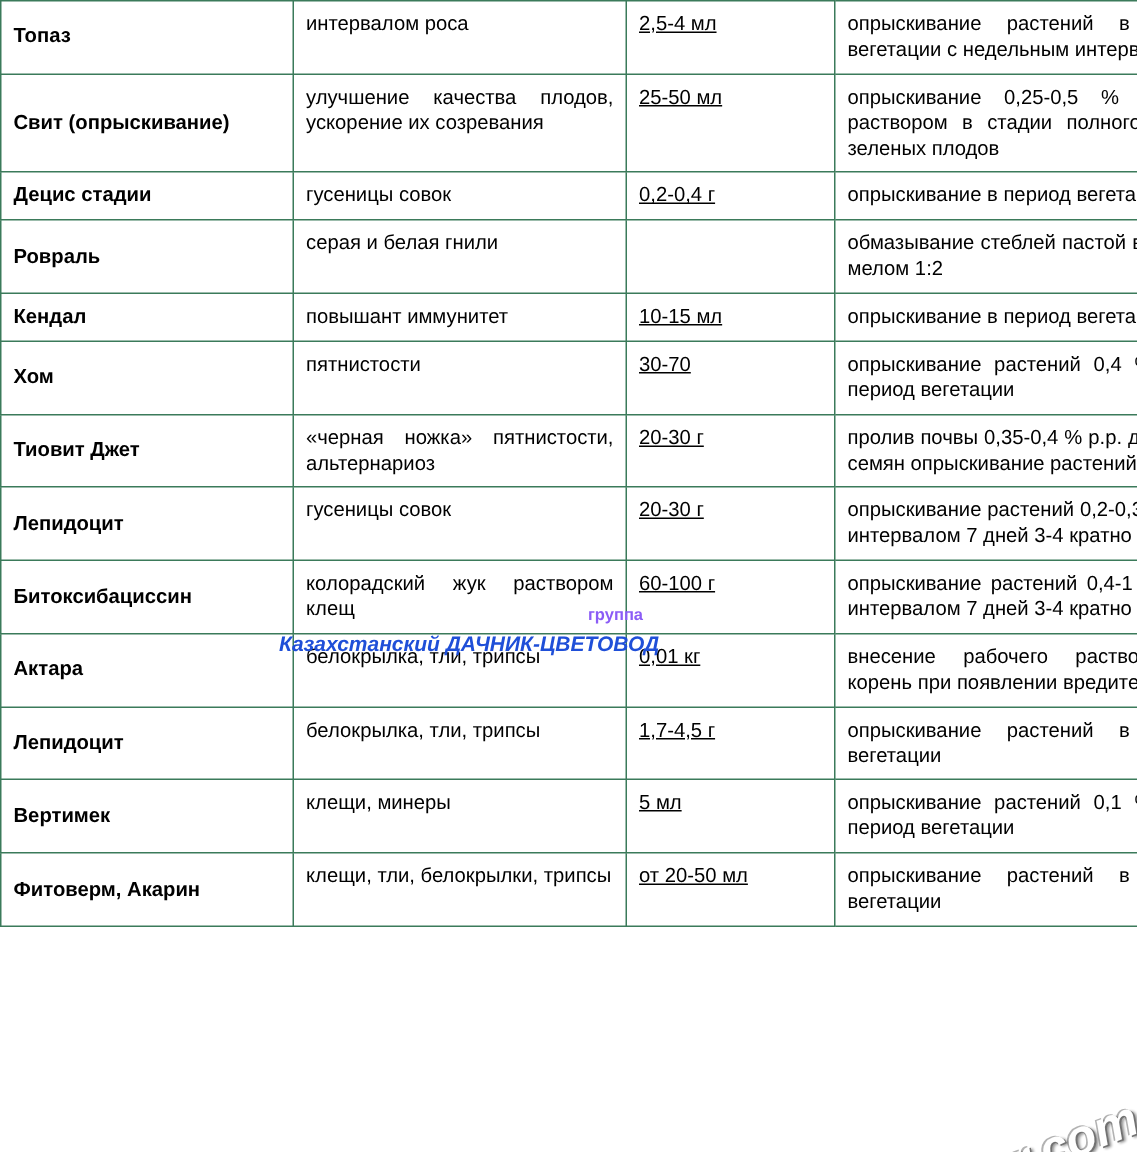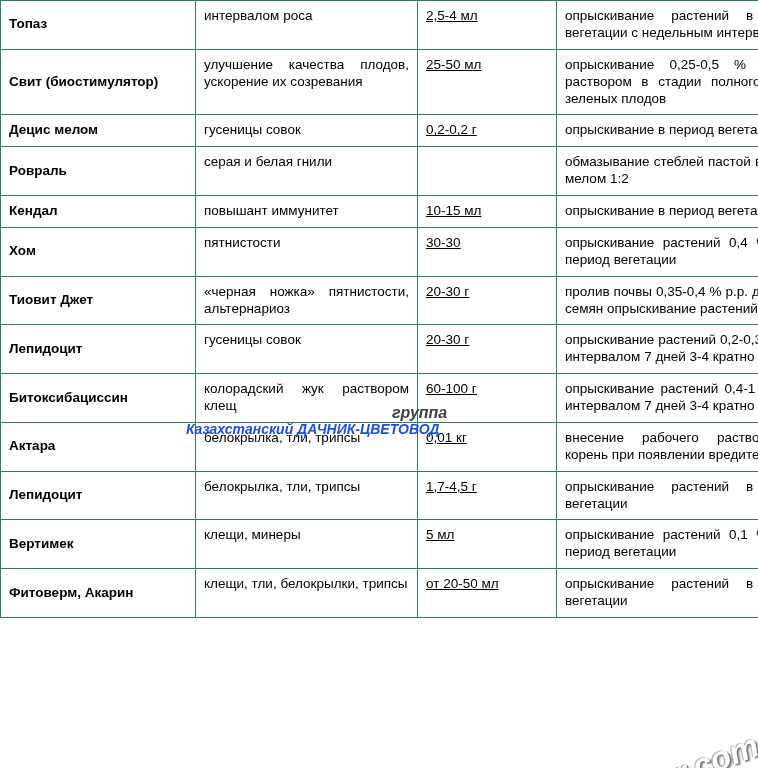--- a/index.html
+++ b/index.html
@@ -61,24 +61,23 @@
     text-decoration: underline;
   }
   .col-method {
     width: 250px;
   }
   
   .wm-group {
     position: absolute;
     left: 392px;
     top: 404px;
-    font-size: 16px;
-    font-weight: bold;
-    font-style: italic;
-    color: #404040;
+    font-size: 11px;
+    font-weight: bold;
+    color: #8b5cf6;
     letter-spacing: 0px;
     pointer-events: none;
   }
   .wm-site {
     position: absolute;
     left: 186px;
     top: 421px;
     font-size: 14px;
     font-weight: bold;
     font-style: italic;
@@ -116,51 +115,51 @@
     <tbody>
 
       <tr>
         <td class="col-name">Топаз</td>
         <td class="col-target">интервалом роса</td>
         <td class="col-dose">2,5-4 мл</td>
         <td class="col-method">опрыскивание растений в период вегетации с недельным интервалом</td>
       </tr>
 
       <tr>
-        <td class="col-name">Свит (биостимулятор)</td>
+        <td class="col-name">Свит (опрыскивание)</td>
         <td class="col-target">улучшение качества плодов, ускорение их созревания</td>
         <td class="col-dose">25-50 мл</td>
         <td class="col-method">опрыскивание 0,25-0,5 % рабочим раствором в стадии полного налива зеленых плодов</td>
       </tr>
 
       <tr>
-        <td class="col-name">Децис мелом</td>
+        <td class="col-name">Децис стадии</td>
         <td class="col-target">гусеницы совок</td>
-        <td class="col-dose">0,2-0,2 г</td>
+        <td class="col-dose">0,2-0,4 г</td>
         <td class="col-method">опрыскивание в период вегетации</td>
       </tr>
 
       <tr>
         <td class="col-name">Ровраль</td>
         <td class="col-target">серая и белая гнили</td>
         <td class="col-dose"></td>
         <td class="col-method">обмазывание стеблей пастой в смеси с мелом 1:2</td>
       </tr>
 
       <tr>
         <td class="col-name">Кендал</td>
         <td class="col-target">повышант иммунитет</td>
         <td class="col-dose">10-15 мл</td>
         <td class="col-method">опрыскивание в период вегетации</td>
       </tr>
 
       <tr>
         <td class="col-name">Хом</td>
         <td class="col-target">пятнистости</td>
-        <td class="col-dose">30-30</td>
+        <td class="col-dose">30-70</td>
         <td class="col-method">опрыскивание растений 0,4 % р..р в период вегетации</td>
       </tr>
 
       <tr>
         <td class="col-name">Тиовит Джет</td>
         <td class="col-target">«черная ножка» пятнистости, альтернариоз</td>
         <td class="col-dose">20-30 г</td>
         <td class="col-method">пролив почвы 0,35-0,4 % р.р. до посева семян опрыскивание растений 0,3 р.р.</td>
       </tr>
 

